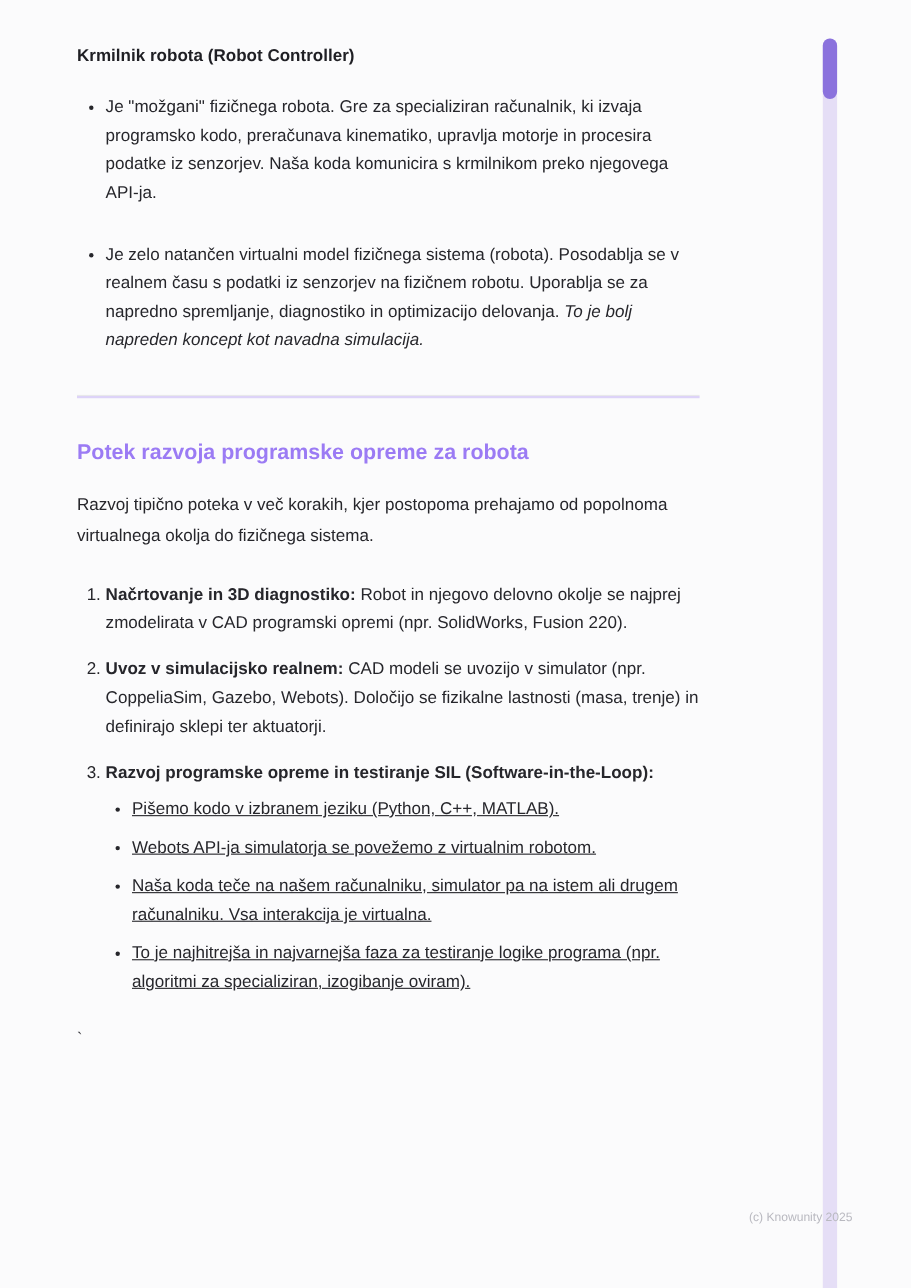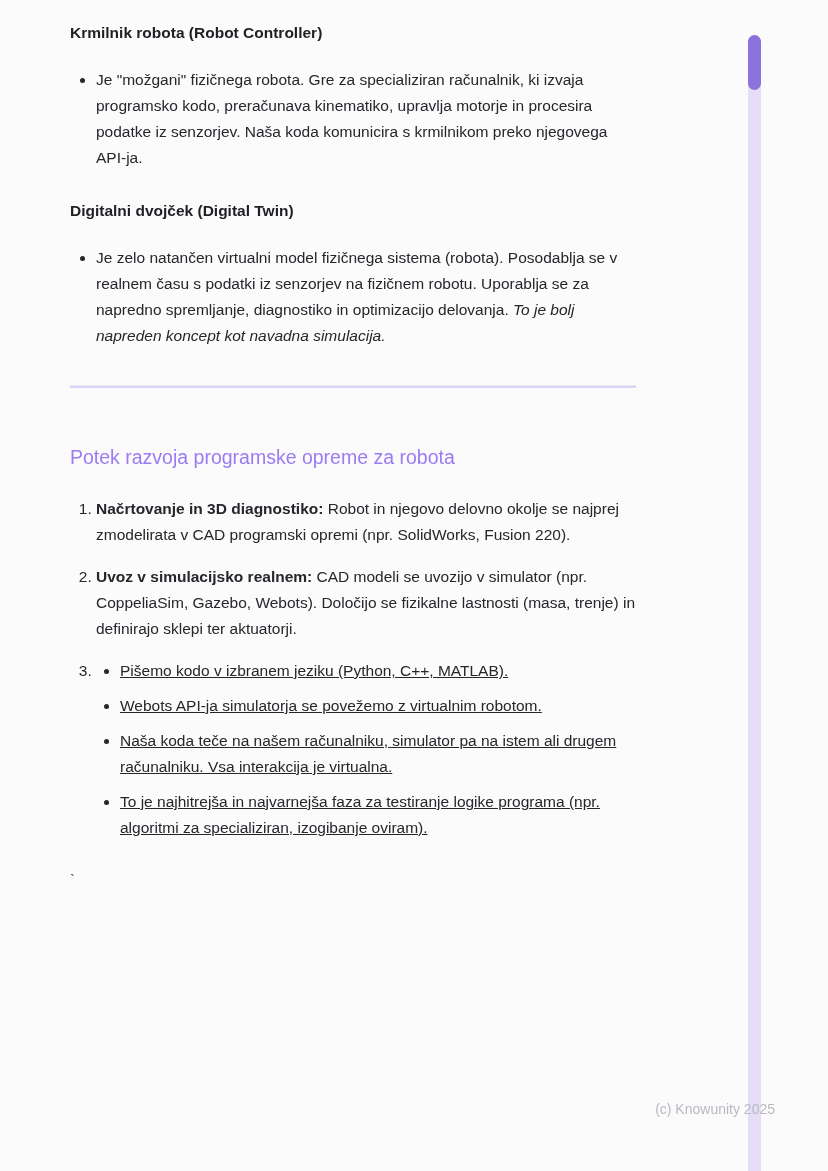--- a/index.html
+++ b/index.html
@@ -9,21 +9,21 @@
     background: #fbfbfc;
     font-family: "Liberation Sans", "DejaVu Sans", sans-serif;
     color: #26262b;
     position: relative;
     overflow: hidden;
   }
   .content {
     position: absolute;
     left: 70px; top: 0;
     width: 566px;
-    padding-top: 23px;
+    padding-top: 41px;
     font-size: 15.5px;
     line-height: 26px;
   }
   h3.sec {
     font-size: 15.5px; line-height: 20px;
     font-weight: 700; color: #1f1f24;
     margin: 0 0 24px 0;
   }
   ul.bullets { margin: 0 0 30px 0; padding-left: 26px; list-style: disc; }
   ul.bullets > li { margin: 0 0 10px 0; }
@@ -31,32 +31,32 @@
   hr.gray { border: none; border-top: 1px solid #e8e8ea; margin: 36px 0 0 0; }
   h1.title {
     font-size: 29px; line-height: 37px;
     font-weight: 700; color: #7c3aed;
     letter-spacing: -0.2px;
     margin: 44px 0 12px 0;
   }
   hr.purple { border: none; border-top: 2px solid #ddd3f8; margin: 0; }
   h2.subtitle {
     font-size: 19.5px; line-height: 26px;
-    font-weight: 400; color: #9b7bf4;
-    margin: 56px 0 0 0;
+    font-weight: 700; color: #9b7bf4;
+    margin: 36px 0 0 0;
   }
   p.intro { margin: 22px 0 0 0; line-height: 28px; }
   ol.steps { margin: 26px 0 0 0; padding-left: 26px; }
   ol.steps > li { margin: 0 0 16px 0; }
   ul.sub { margin: 7px 0 0 0; padding-left: 24px; list-style: disc; }
   ul.sub > li { margin: 0 0 9px 0; text-decoration: underline; }
   p.stray { margin: 26px 0 0 0; font-size: 15px; color: #3a3a3f; }
   .footer {
     position: absolute; right: 53px; top: 1101px;
-    font-size: 14px; color: #b9b9c0;
+    font-size: 11px; color: #b9b9c0;
     z-index: 3;
   }
   .scroll-track {
     position: absolute;
     left: 748px; top: 35px; bottom: 0;
     width: 13px;
     background: #e5def6;
     border-radius: 7px 7px 0 0;
     z-index: 2;
   }
@@ -73,43 +73,43 @@
 
 <div class="content">
 
   <h3 class="sec">Krmilnik robota (Robot Controller)</h3>
   <ul class="bullets">
     <li>
       <span>Je "možgani" fizičnega robota. Gre za specializiran računalnik, ki izvaja programsko kodo, preračunava kinematiko, upravlja motorje in procesira podatke iz senzorjev. Naša koda komunicira s krmilnikom preko njegovega API-ja.</span>
     </li>
   </ul>
 
-  <h3 class="sec">Digitalni dvojček (Digital Twin)</h3>
   <ul class="bullets">
     <li>
       <span>Je zelo natančen virtualni model fizičnega sistema (robota). Posodablja se v realnem času s podatki iz senzorjev na fizičnem robotu. Uporablja se za napredno spremljanje, diagnostiko in optimizacijo delovanja. </span><em class="it">To je bolj napreden koncept kot navadna simulacija.</em>
     </li>
   </ul>
 
   <hr class="gray">
 
   <hr class="purple">
 
   <h2 class="subtitle">Potek razvoja programske opreme za robota</h2>
 
+  <p class="intro">Razvoj tipično poteka v več korakih, kjer postopoma prehajamo od popolnoma virtualnega okolja do fizičnega sistema.</p>
 
   <ol class="steps">
     <li>
       <strong>Načrtovanje in 3D diagnostiko:</strong><span> Robot in njegovo delovno okolje se najprej zmodelirata v CAD programski opremi (npr. SolidWorks, Fusion 220).</span>
     </li>
     <li>
       <strong>Uvoz v simulacijsko realnem:</strong><span> CAD modeli se uvozijo v simulator (npr. CoppeliaSim, Gazebo, Webots). Določijo se fizikalne lastnosti (masa, trenje) in definirajo sklepi ter aktuatorji.</span>
     </li>
     <li>
-      <span></span>
+      <strong>Razvoj programske opreme in testiranje SIL (Software-in-the-Loop):</strong><span></span>
       <ul class="sub">
         <li>
           <span>Pišemo kodo v izbranem jeziku (Python, C++, MATLAB).</span>
         </li>
         <li>
           <span>Webots API-ja simulatorja se povežemo z virtualnim robotom.</span>
         </li>
         <li>
           <span>Naša koda teče na našem računalniku, simulator pa na istem ali drugem računalniku. Vsa interakcija je virtualna.</span>
         </li>

